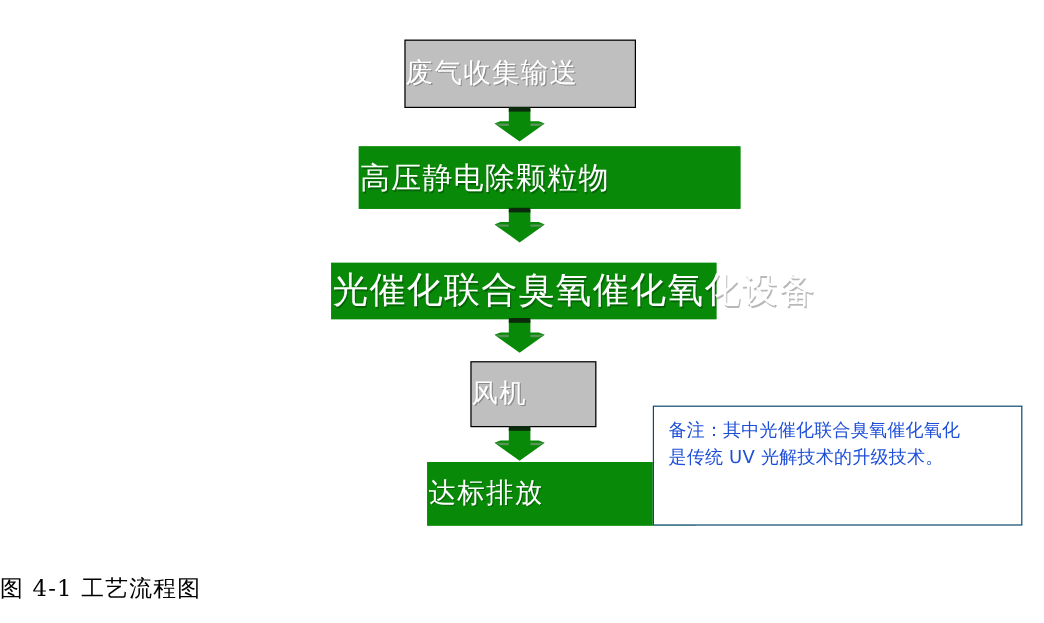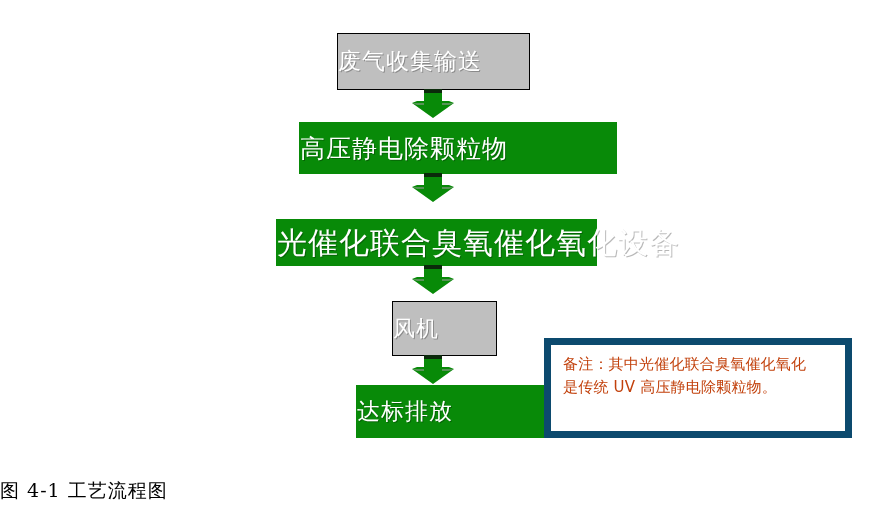--- a/index.html
+++ b/index.html
@@ -60,27 +60,27 @@
   #arrow-4 { left: 412px; top: 355px; }
 
   
   #note-box {
     position: absolute;
     left: 544px;
     top: 338px;
     width: 308px;
     height: 100px;
     box-sizing: border-box;
-    border: 7px solid #0c4a6e;
+    border: 1px solid #0c4a6e;
     background: #ffffff;
     padding: 8px 10px 6px 12px;
     font-family: "DejaVu Sans", "Liberation Sans", sans-serif;
     font-size: 15px;
     line-height: 1.55;
-    color: #c2410c;
+    color: #1d4ed8;
     letter-spacing: 0.2px;
   }
 
   
   #caption {
     position: absolute;
     left: 0;
     top: 478px;
     width: 870px;
     text-align: left;
@@ -146,18 +146,18 @@
       <polygon points="42,14 37,16 30,16 30,14 40,14" fill="#9a9a9a" opacity="0.55"></polygon>
     </svg>
   </div>
 
   <div class="node green" id="node-emission">
     <span>达标排放</span>
   </div>
 
   <div id="note-box">
     <div>备注：其中光催化联合臭氧催化氧化</div>
-    <div>是传统 UV 高压静电除颗粒物。</div>
+    <div>是传统 UV 光解技术的升级技术。</div>
   </div>
 
   <div id="caption">图 4-1  工艺流程图</div>
 
 </div>
 
 </body></html>

